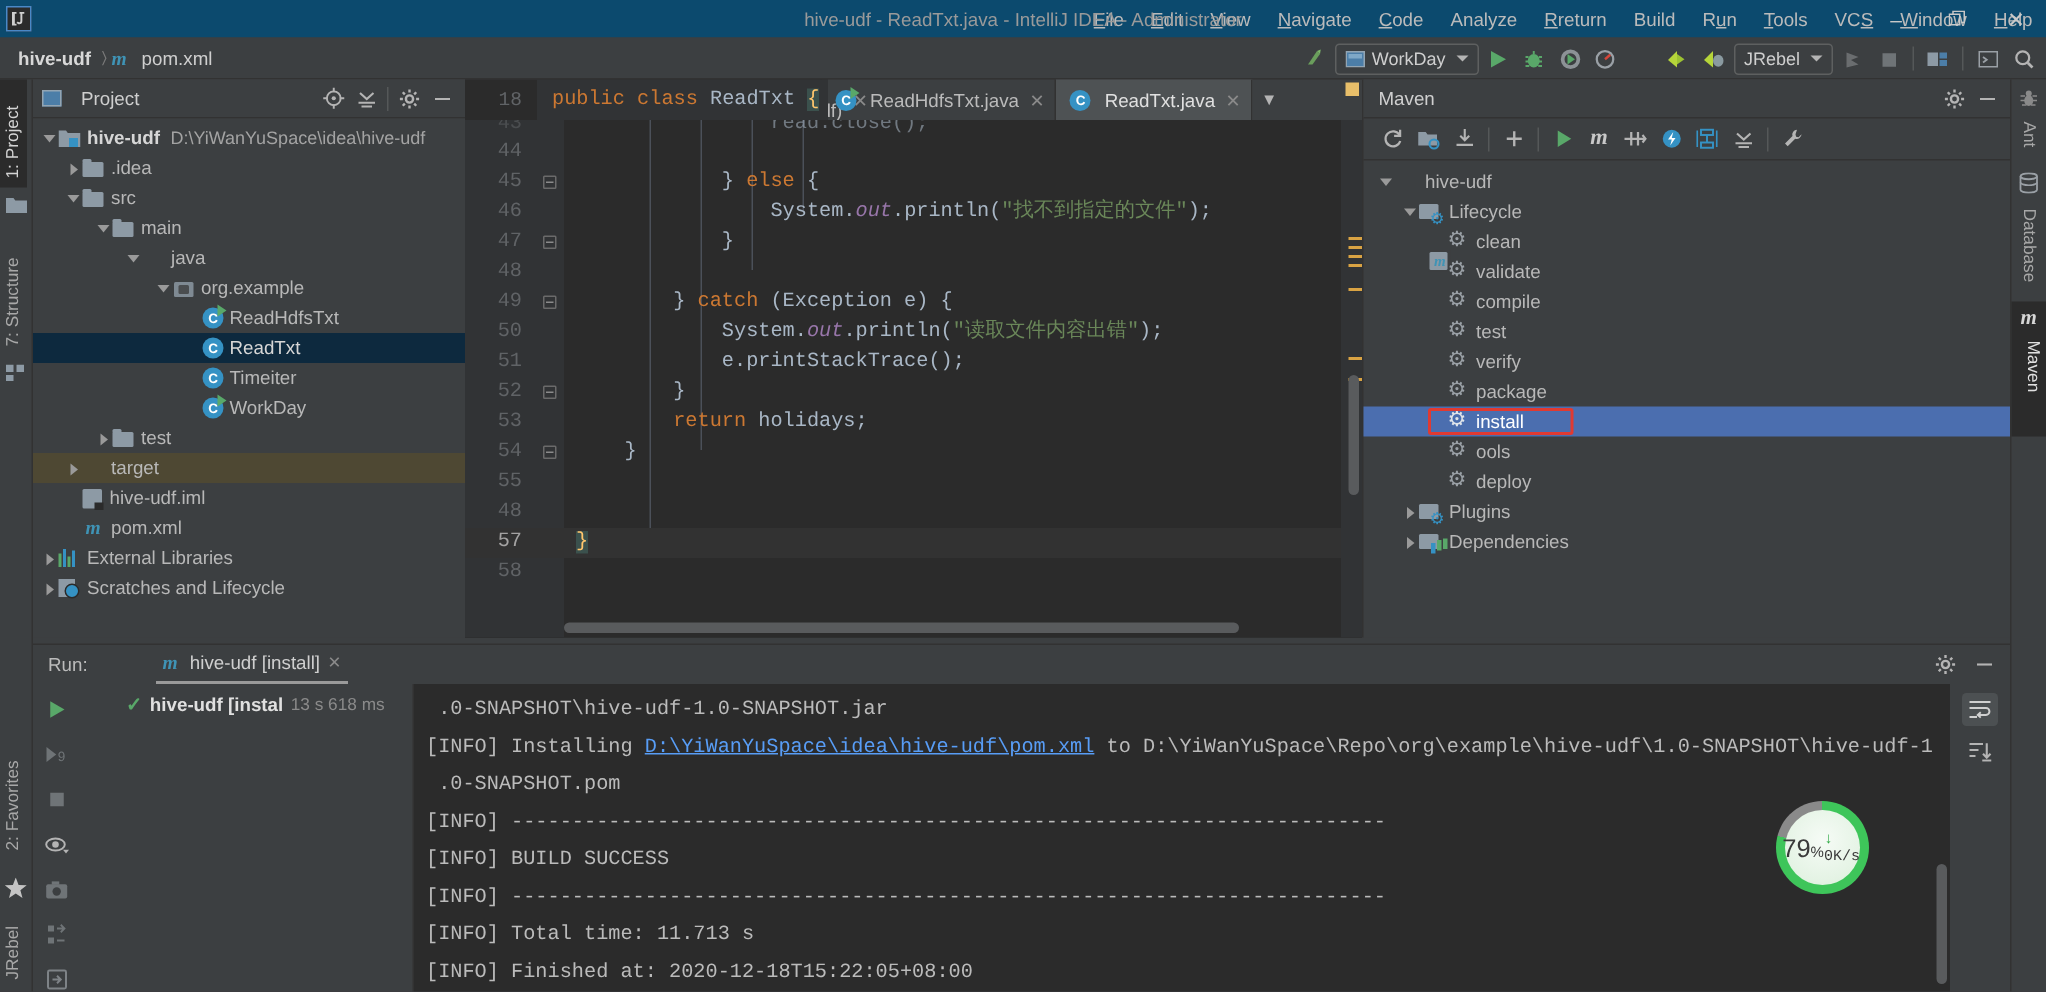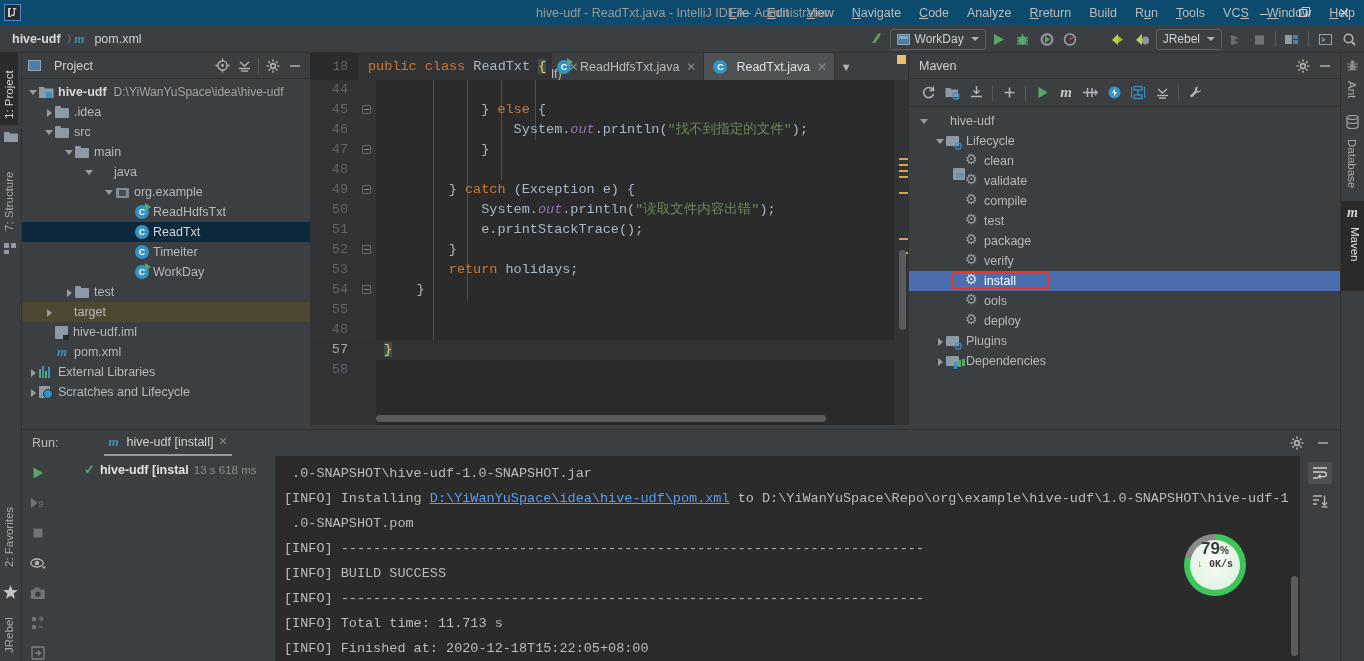--- a/index.html
+++ b/index.html
@@ -260,21 +260,21 @@
 
   
   .donut{
     position:absolute;right:54px;top:78px;width:62px;height:62px;border-radius:50%;
     display:flex;flex-direction:column;align-items:center;justify-content:center;
   }
   .donut .ring{position:absolute;inset:0;border-radius:50%;
     background:conic-gradient(#3ec55a 0% 79%, #8a8a8a 79% 100%);}
   .donut .inner{position:absolute;inset:6px;border-radius:50%;
     background:radial-gradient(circle at 50% 40%, #f6fbf6 0%, #e4f3e4 70%, #d8ecd8 100%);
-    display:flex;flex-direction:column;align-items:center;justify-content:flex-start;font-weight:bold;}
+    display:flex;flex-direction:row;align-items:center;justify-content:flex-end;}
   .donut .pct{font-size:17px;color:#3a3a3a;font-family:"Liberation Sans",sans-serif;line-height:1;}
   .donut .pct small{font-size:10px;}
   .donut .rate{font-size:10px;color:#3a3a3a;margin-top:2px;}
   .donut .rate b{color:#2faa45;}
 
   
   .cscroll{position:absolute;right:2px;top:120px;width:7px;height:80px;background:#595b5d;border-radius:4px;}
 
   svg{display:block;}
 </style>
@@ -623,20 +623,25 @@
     <div class="code-wrap">
       <div class="gutter"></div>
       <div class="folds"></div>
 
       <div class="indent-guide" style="left:123px;top:0;height:280px;"></div>
       <div class="indent-guide" style="left:157px;top:0;height:220px;"></div>
       <div class="indent-guide" style="left:191px;top:0;height:100px;"></div>
       <div class="indent-guide" style="left:225px;top:0;height:60px;"></div>
 
       <div class="codelines">
+        <div class="cl" style="opacity:.55;height:12px;line-height:6px;overflow:hidden">
+          <span class="num">43</span>
+          <span class="fold"></span>
+          <span class="src plain">                read.close();</span>
+        </div>
         <div class="cl">
           <span class="num">44</span>
           <span class="fold"></span>
           <span class="src"></span>
         </div>
         <div class="cl">
           <span class="num">45</span>
           <span class="fold">
               <i class="fold-mark"></i>
             </span>
@@ -840,25 +845,25 @@
       <div class="mrow" style="padding-left:57px">
         <span class="gear"></span>
         <span>compile</span>
       </div>
       <div class="mrow" style="padding-left:57px">
         <span class="gear"></span>
         <span>test</span>
       </div>
       <div class="mrow" style="padding-left:57px">
         <span class="gear"></span>
-        <span>package</span>
+        <span>verify</span>
       </div>
       <div class="mrow" style="padding-left:57px">
         <span class="gear"></span>
-        <span>verify</span>
+        <span>package</span>
       </div>
       <div class="mrow sel" style="padding-left:57px;margin-left:-432px;padding-left:489px;width:864px;">
         <span class="gear"></span>
         <span>install</span>
       </div>
       <div class="mrow" style="padding-left:57px">
         <span class="gear"></span>
         <span>ools</span>
       </div>
       <div class="mrow" style="padding-left:57px">

